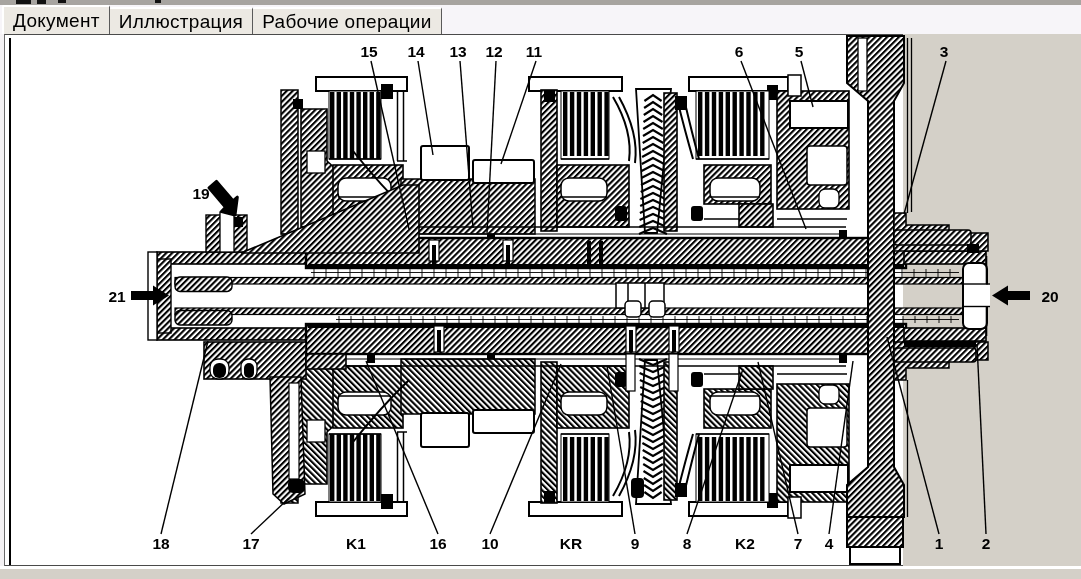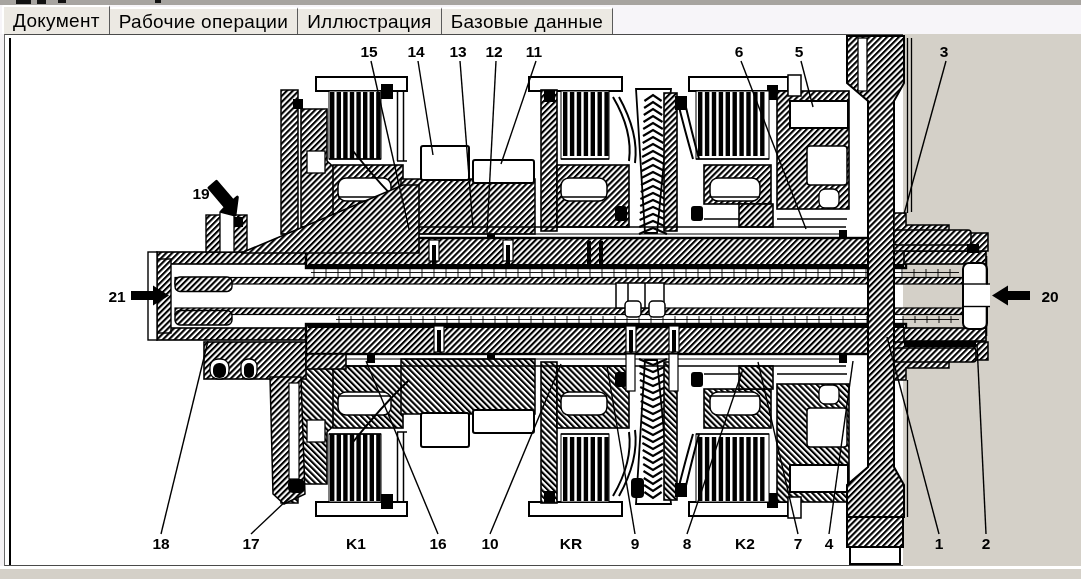--- a/index.html
+++ b/index.html
@@ -17,23 +17,22 @@
 </style></head><body>
 <div class="topstrip">
  <div class="frag" style="left:16px;top:0;width:15px;height:4px"></div>
  <div class="frag" style="left:37px;top:0;width:9px;height:4px"></div>
  <div class="frag" style="left:58px;top:0;width:8px;height:3px"></div>
  <div class="frag" style="left:155px;top:0;width:6px;height:3px"></div>
 </div>
 <div class="tabbar">
  <div class="tabs">
   <div class="tab">Документ</div>
+  <div class="tab">Иллюстрация</div>
   <div class="tab">Рабочие операции</div>
-  <div class="tab">Иллюстрация</div>
-  <div class="tab">Базовые данные</div>
  </div>
 </div>
 <div class="lmargin"></div>
 <div class="canvas">
  <div class="innerline"></div>
  <svg width="1081" height="533" viewBox="0 34 1081 533">
   <defs>
    <pattern id="h" width="4.2" height="4.2" patternUnits="userSpaceOnUse" patternTransform="rotate(45)">
     <rect width="4.4" height="4.4" fill="white"></rect>
           <rect width="2.1" height="4.4" fill="black"></rect>

